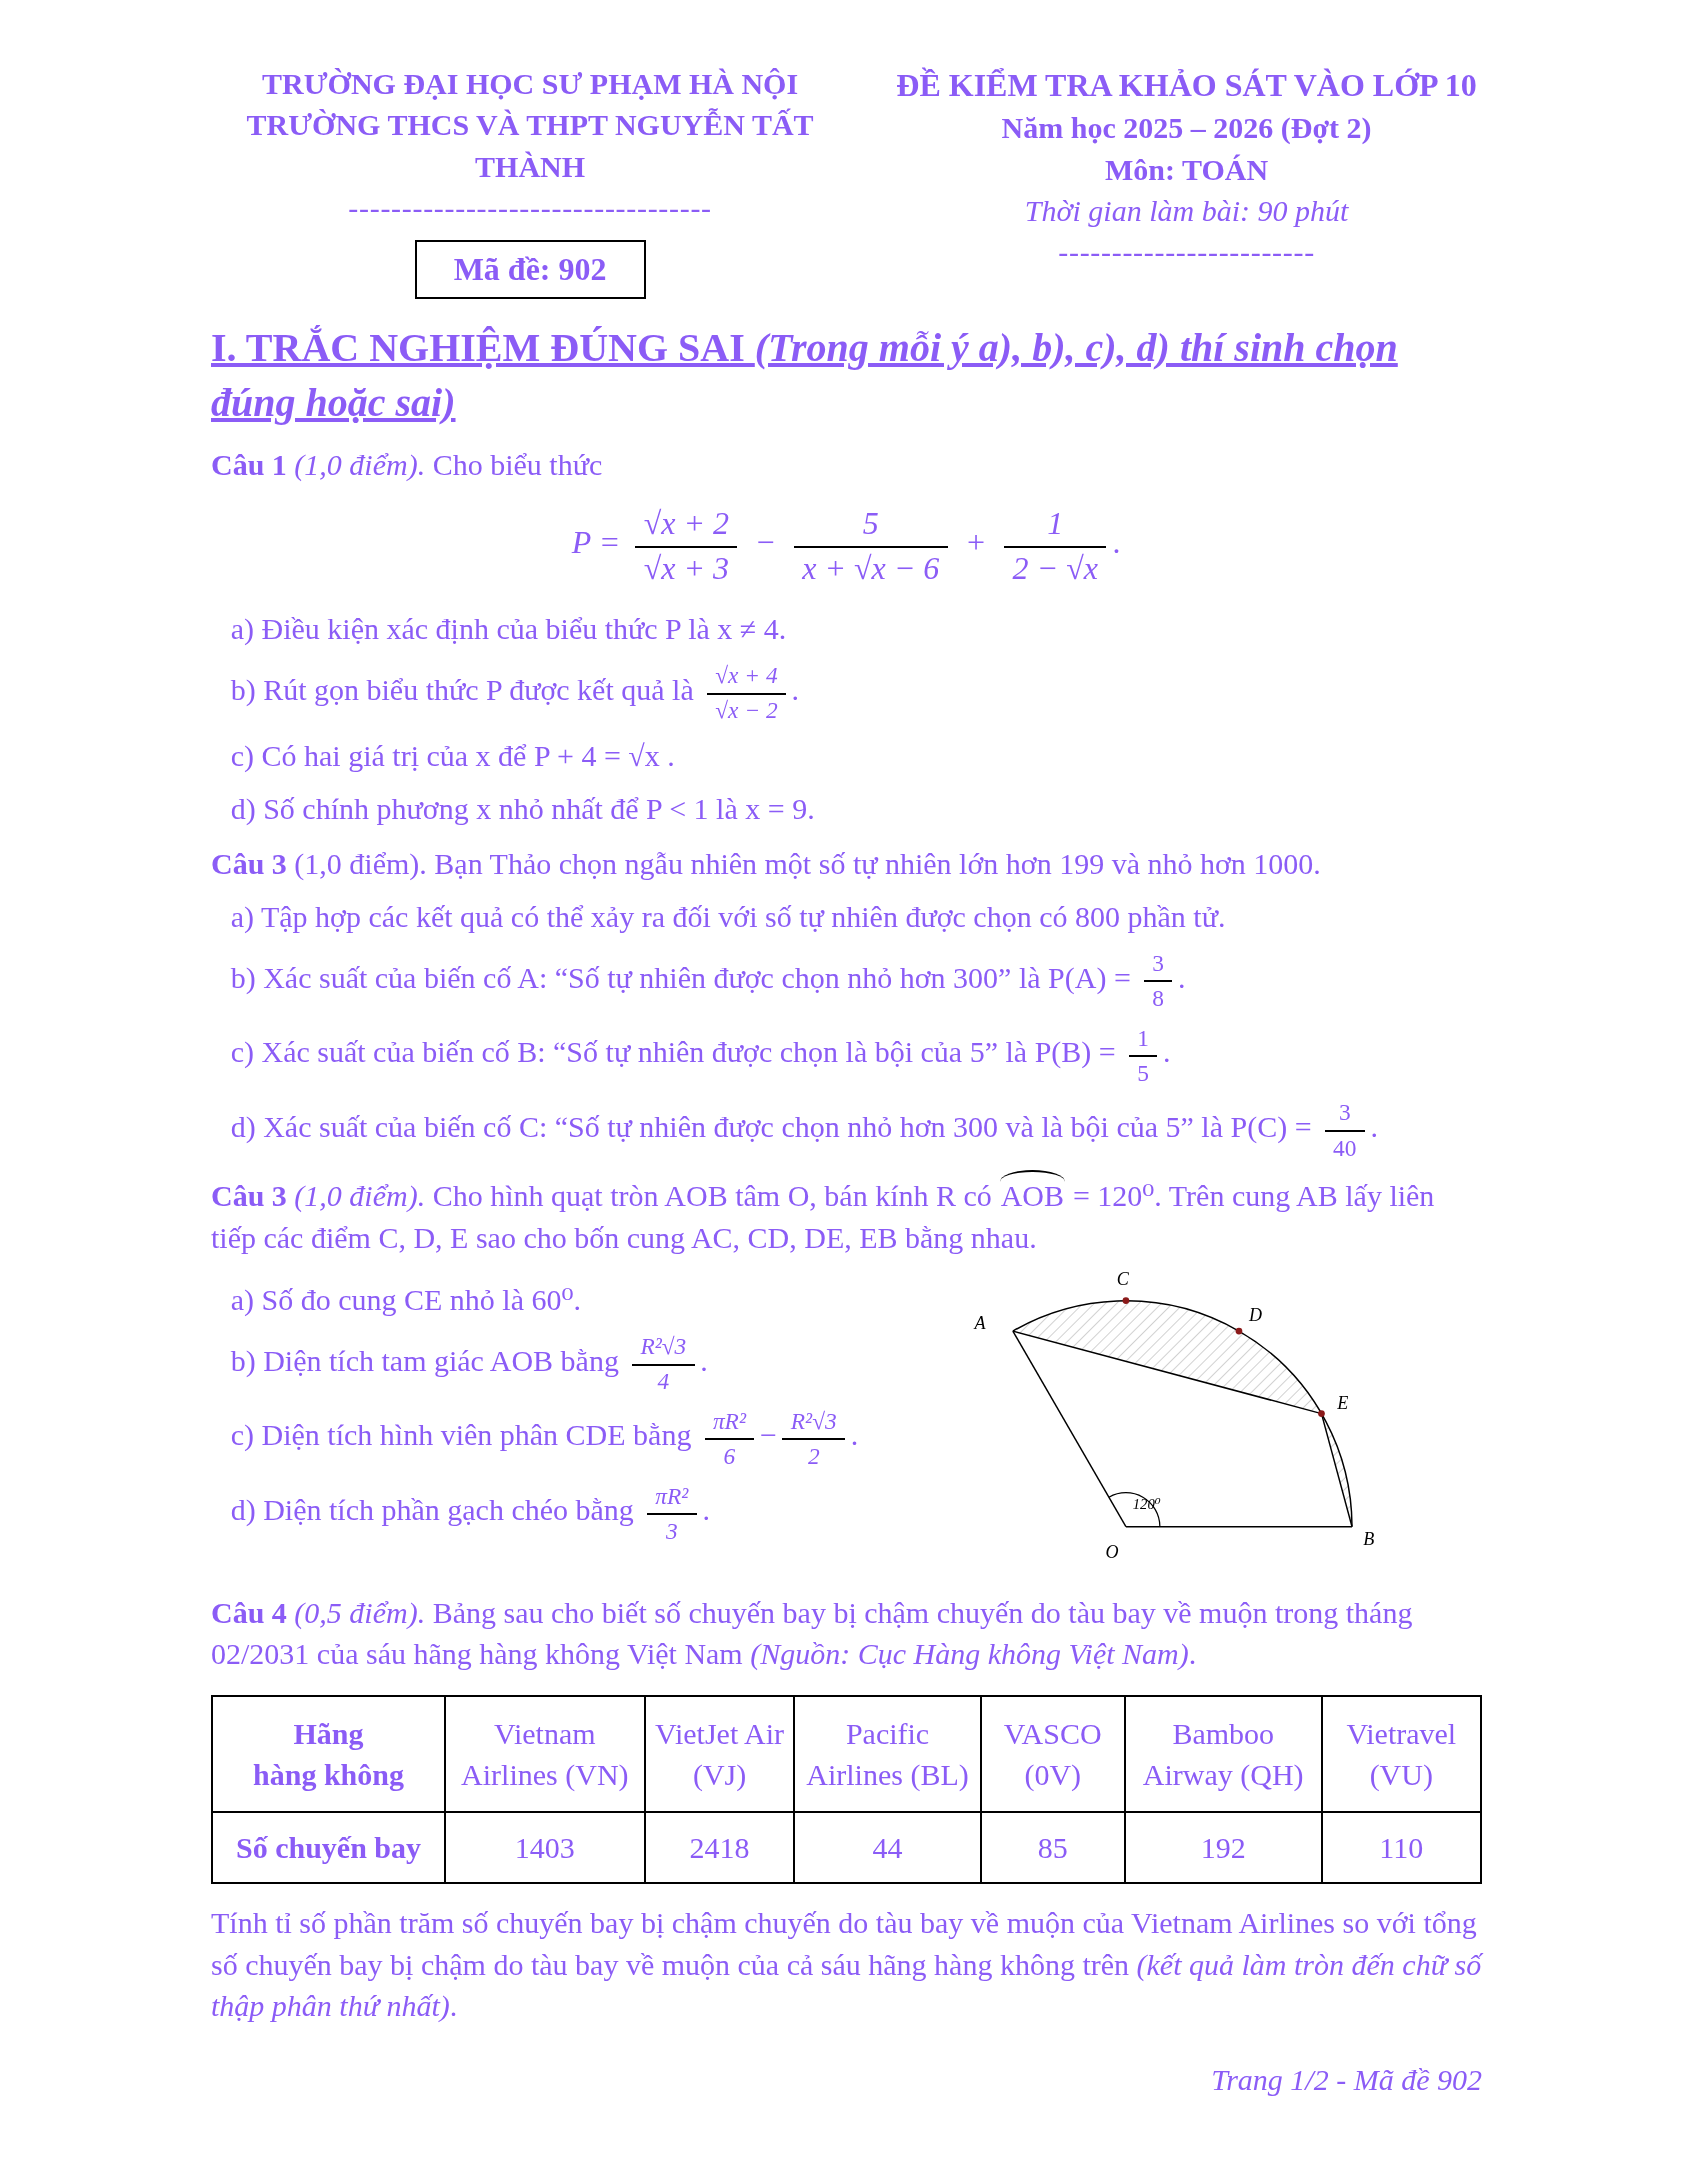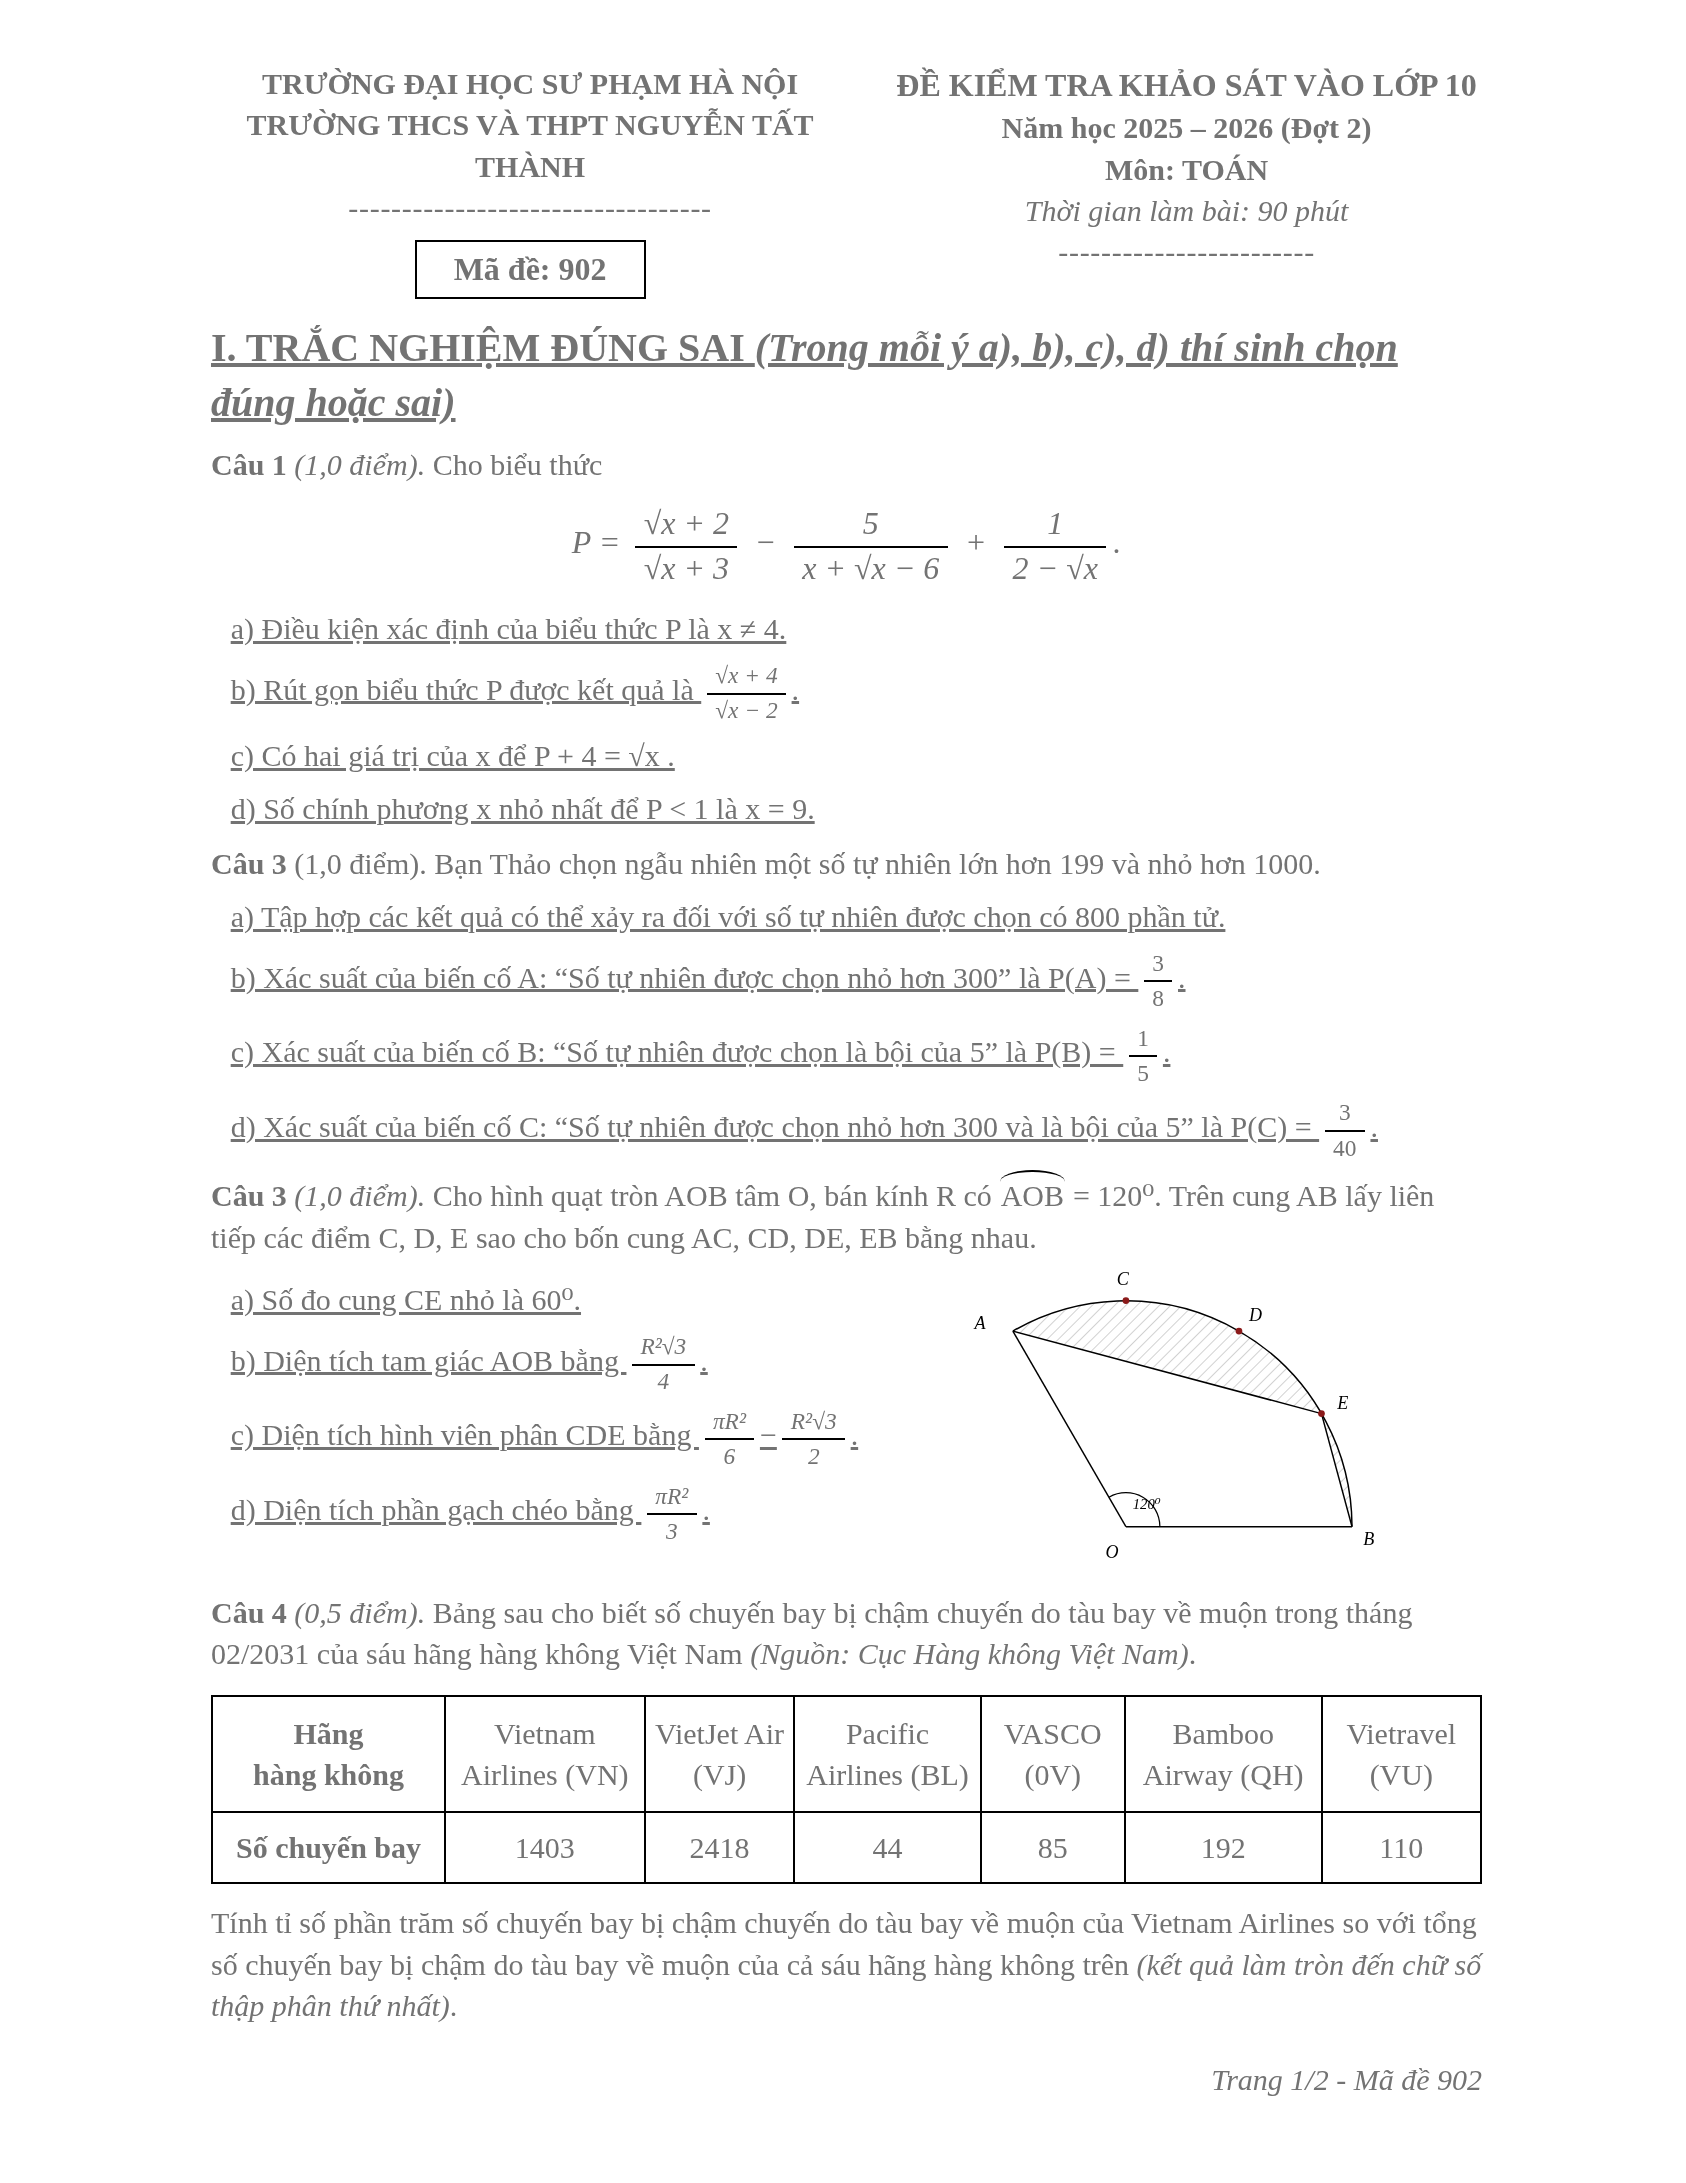--- a/index.html
+++ b/index.html
@@ -4,21 +4,21 @@
 <style>
   * { box-sizing: border-box; }
   html, body { margin: 0; padding: 0; background: #ffffff; }
   .page {
     width: 1686px;
     min-height: 2183px;
     padding: 63px 204px 35px 211px;
     font-family: "Liberation Serif", "DejaVu Serif", serif;
     font-size: 30px;
     line-height: 1.38;
-    color: #737373;
+    color: #8b5cf6;
     background: #fff;
   }
   .bold { font-weight: bold; }
   .it { font-style: italic; }
   .bi { font-weight: bold; font-style: italic; }
 
   
   .header { display: flex; gap: 42px; margin-bottom: 21px; }
   .header-left { flex: 1.08; text-align: center; }
   .header-right { flex: 1; text-align: center; }
@@ -30,21 +30,21 @@
     padding: 5.6px 37px;
     margin-top: 11.2px;
     font-weight: bold;
     font-size: 32px;
   }
   .dashes { letter-spacing: 0.7px; }
 
   
   .section-heading { margin: 18px 0 9.8px 0; font-size: 40px; text-decoration: underline; }
   .para { margin: 14px 0 9.8px 0; }
-  .item { margin: 11.2px 0 11.2px 19.7px; text-decoration: underline; }
+  .item { margin: 11.2px 0 11.2px 19.7px; }
 
   
   .frac {
     display: inline-block;
     vertical-align: middle;
     text-align: center;
     margin: 0 7px;
     line-height: 1.15;
   }
   .frac .num { display: block; border-bottom: 2.1px solid #000; padding: 1.4px 8.4px 3.5px; }

